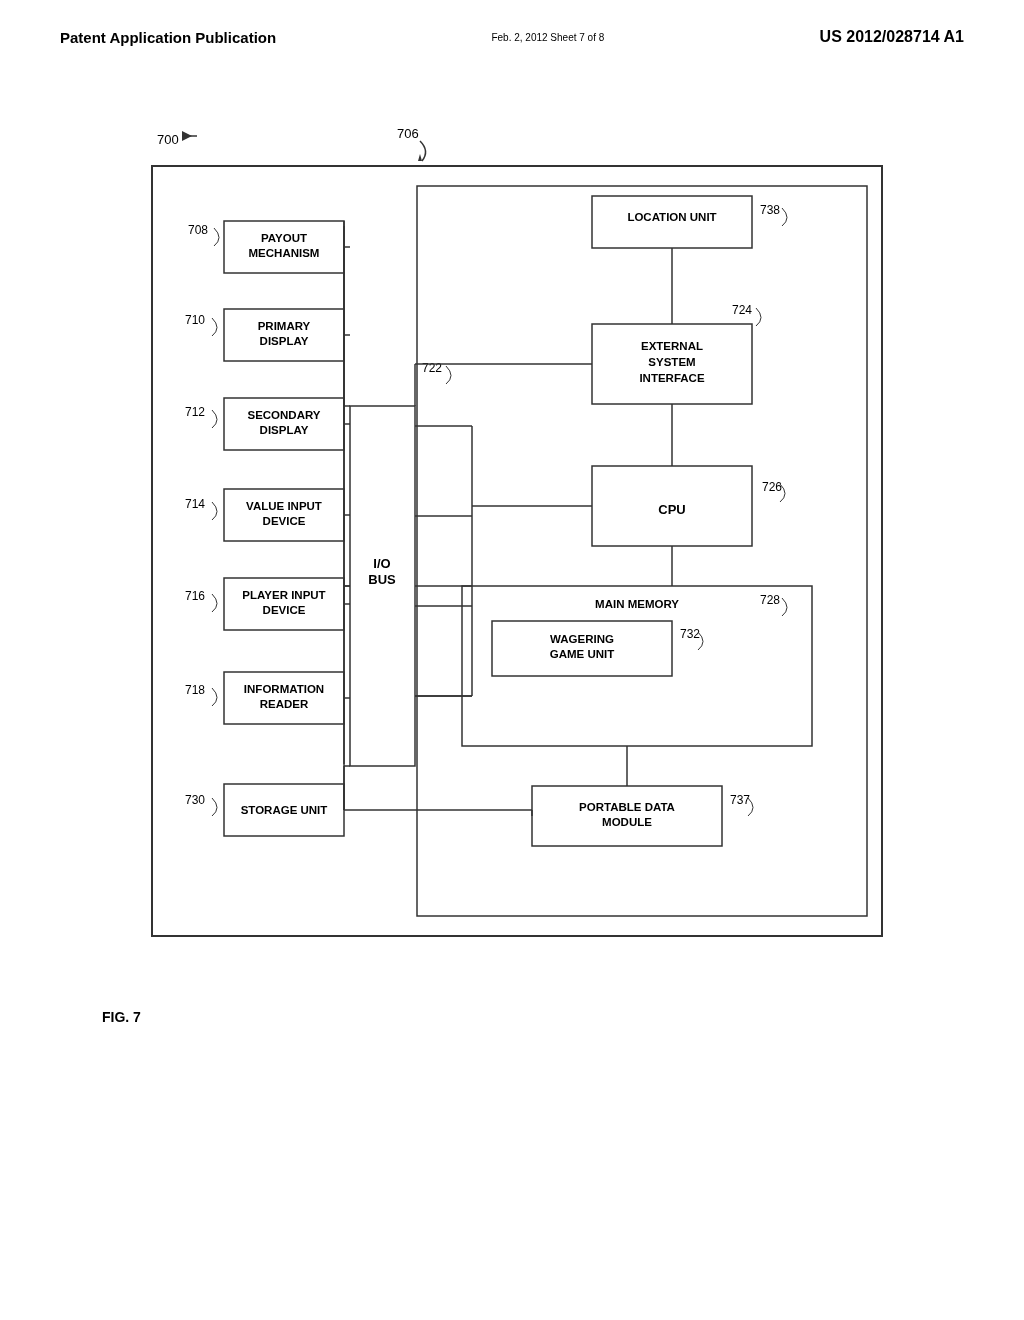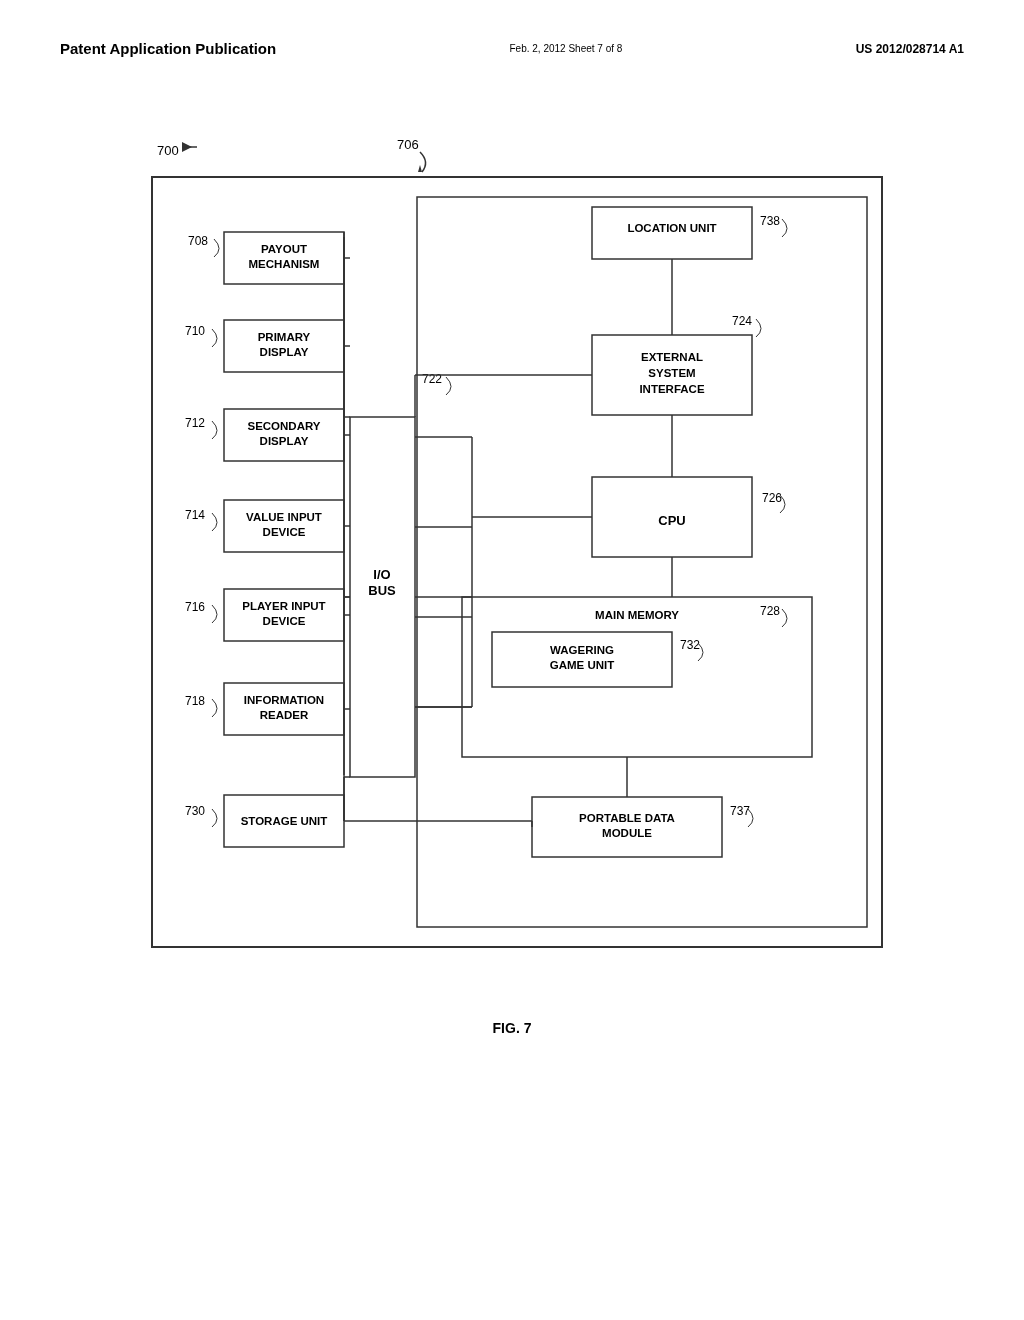--- a/index.html
+++ b/index.html
@@ -9,35 +9,35 @@
       width: 1024px;
       height: 1320px;
       position: relative;
       overflow: hidden;
     }
 
     .page-header {
       display: flex;
       justify-content: space-between;
       align-items: center;
-      padding: 40px 60px 10px 60px;
+      padding: 28px 60px 10px 60px;
       font-size: 14px;
     }
 
     .header-left {
       font-weight: bold;
       font-size: 15px;
     }
 
     .header-center {
       font-size: 10px;
     }
 
     .header-right {
-      font-size: 12px;
+      font-size: 16px;
       font-weight: bold;
     }
   </style>
 </head>
 <body>
 
 <div class="page-header">
   <span class="header-left">Patent Application Publication</span>
   <span class="header-center">Feb. 2, 2012   Sheet 7 of 8</span>
   <span class="header-right">US 2012/028714 A1</span>
@@ -204,17 +204,17 @@
   <line x1="242" y1="690" x2="242" y2="734" stroke="#333" stroke-width="1.5"></line>
 
   <line x1="242" y1="734" x2="430" y2="734" stroke="#333" stroke-width="1.5"></line>
   <line x1="430" y1="734" x2="430" y2="740" stroke="#333" stroke-width="1.5"></line>
 
   <line x1="313" y1="510" x2="370" y2="510" stroke="#333" stroke-width="1.5"></line>
   <line x1="313" y1="620" x2="370" y2="620" stroke="#333" stroke-width="1.5"></line>
 
 </svg>
 
-<div style="position:absolute; bottom:10px; left:0; right:0; text-align:center;">
+<div style="position:absolute; bottom:10px; left:0; right:0; text-align:left;">
   <span style="font-size:14px; font-weight:bold; font-family:Arial;">FIG. 7</span>
 </div>
 
 </div>
 
 </body></html>

